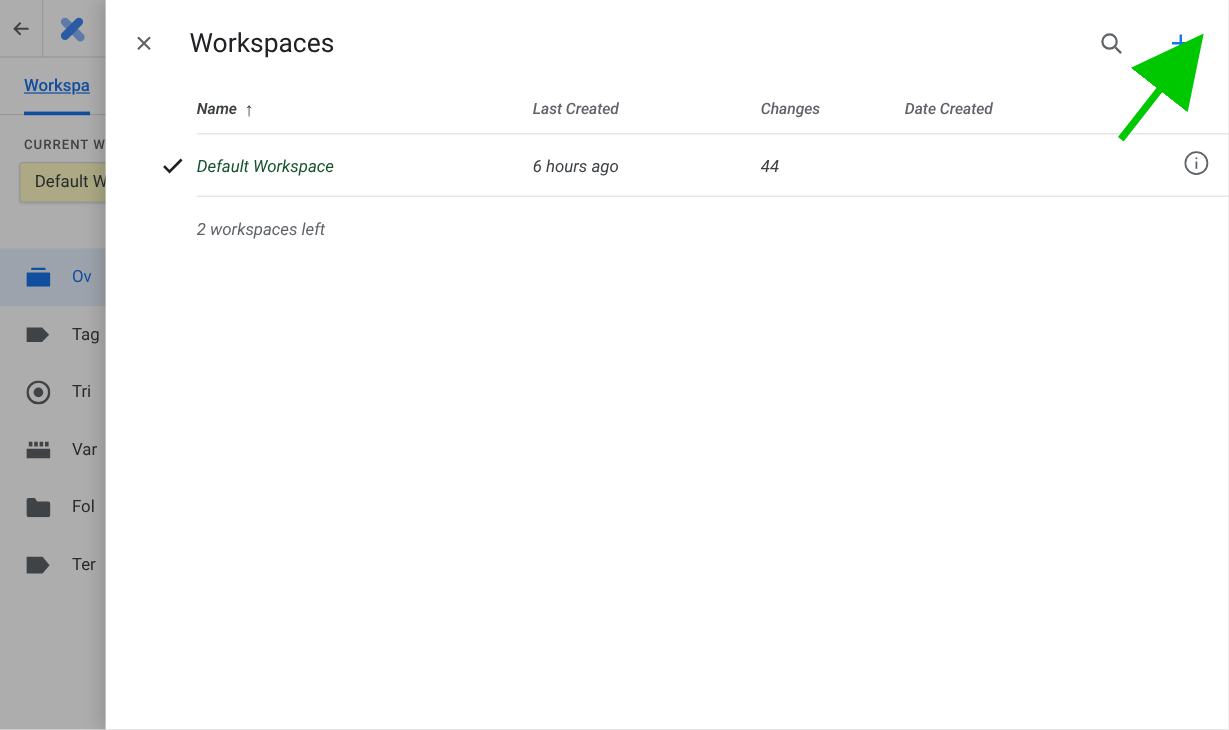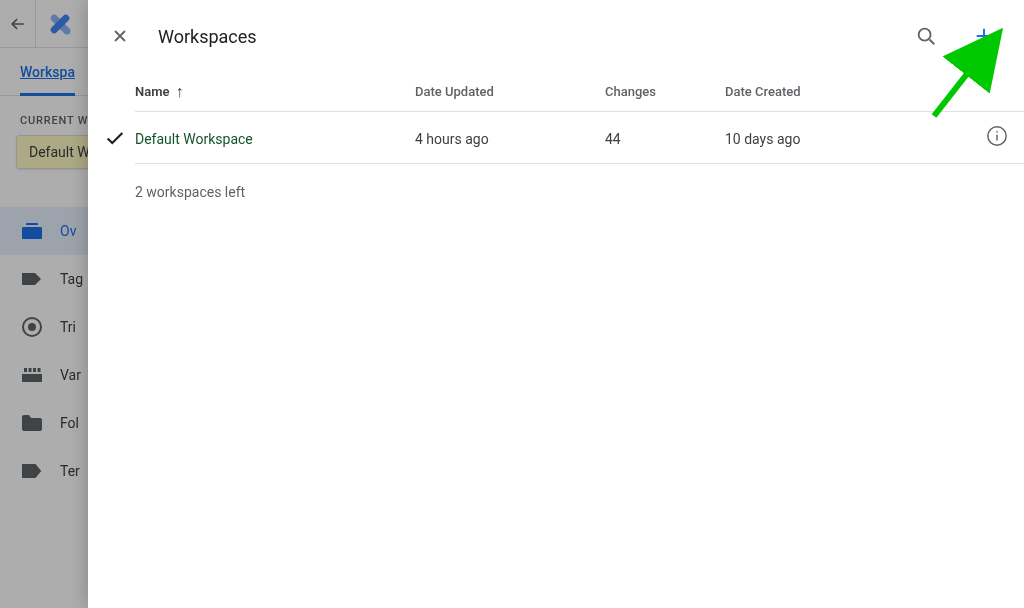--- a/index.html
+++ b/index.html
@@ -28,26 +28,26 @@
     .bg-nav-item .icon svg { fill:#5f6368; }
 
     
     .modal {
       position:absolute; top:0; right:0; bottom:0; width:936px;
       background:#fff; box-shadow:-2px 0 16px rgba(0,0,0,0.2);
       display:flex; flex-direction:column;
     }
     .modal-header { height:72px; display:flex; align-items:center; padding:0 20px 0 12px; gap:18px; }
     .close-btn { width:40px; height:40px; display:flex; align-items:center; justify-content:center; color:#5f6368; border-radius:50%; cursor:pointer; }
-    .modal-title { font-size:18px; color:#202124; font-weight:400; flex:1; }
+    .modal-title { font-size:22px; color:#202124; font-weight:400; flex:1; }
     .modal-action { width:40px; height:40px; display:flex; align-items:center; justify-content:center; border-radius:50%; cursor:pointer; }
     .modal-action.search { color:#5f6368; }
     .modal-action.add { color:#1a73e8; }
 
-    .modal-content { padding-left:47px; }
+    .modal-content { padding-left:76px;font-style:italic; }
 
     .table-head { display:flex; align-items:center; height:40px; padding:0 58px 0 0; border-bottom:1px solid #e0e0e0; color:#5f6368; font-size:13px; font-weight:500; }
     .col-name { flex:0 0 280px; display:flex; align-items:center; gap:6px; color:#3c4043; font-weight:600;}
     .col-updated { flex:0 0 190px; }
     .col-changes { flex:0 0 120px; }
     .col-created { flex:0 0 160px; }
     .sort-arrow { font-size:16px; }
 
     .table-row { display:flex; align-items:center; height:52px; padding:0 0 0 0; border-bottom:1px solid #e0e0e0; font-size:14px; color:#3c4043; position:relative;}
     .row-check { position:absolute; left:-40px; width:40px; display:flex; align-items:center; justify-content:center; color:#3c4043; }
@@ -159,35 +159,34 @@
         </svg>
     </div>
   </div>
 
   <div class="modal-content">
     <div class="table-head">
       <div class="col-name">
         <span>Name</span>
         <span class="sort-arrow">↑</span>
       </div>
-      <div class="col-updated">Date Updated</div>
+      <div class="col-updated">Last Created</div>
       <div class="col-changes">Changes</div>
       <div class="col-created">Date Created</div>
     </div>
 
     <div class="table-row">
       <div class="row-check">
         <svg width="22" height="22" viewBox="0 0 24 24" fill="none" stroke="#202124" stroke-width="2.4">
             <path d="M4 12.5l5 5L20 6.5"></path>
           </svg>
       </div>
       <div class="col-name">Default Workspace</div>
-      <div class="col-updated">4 hours ago</div>
+      <div class="col-updated">6 hours ago</div>
       <div class="col-changes">44</div>
-      <div class="col-created">10 days ago</div>
       <div class="row-info">
         <svg width="22" height="22" viewBox="0 0 24 24" fill="none" stroke="#5f6368" stroke-width="1.6">
             <circle cx="12" cy="12" r="10"></circle>
             <line x1="12" y1="10.5" x2="12" y2="17"></line>
             <circle cx="12" cy="7.5" r="0.9" fill="#5f6368" stroke="none"></circle>
           </svg>
       </div>
     </div>
 
     <div class="footer-note">2 workspaces left</div>

